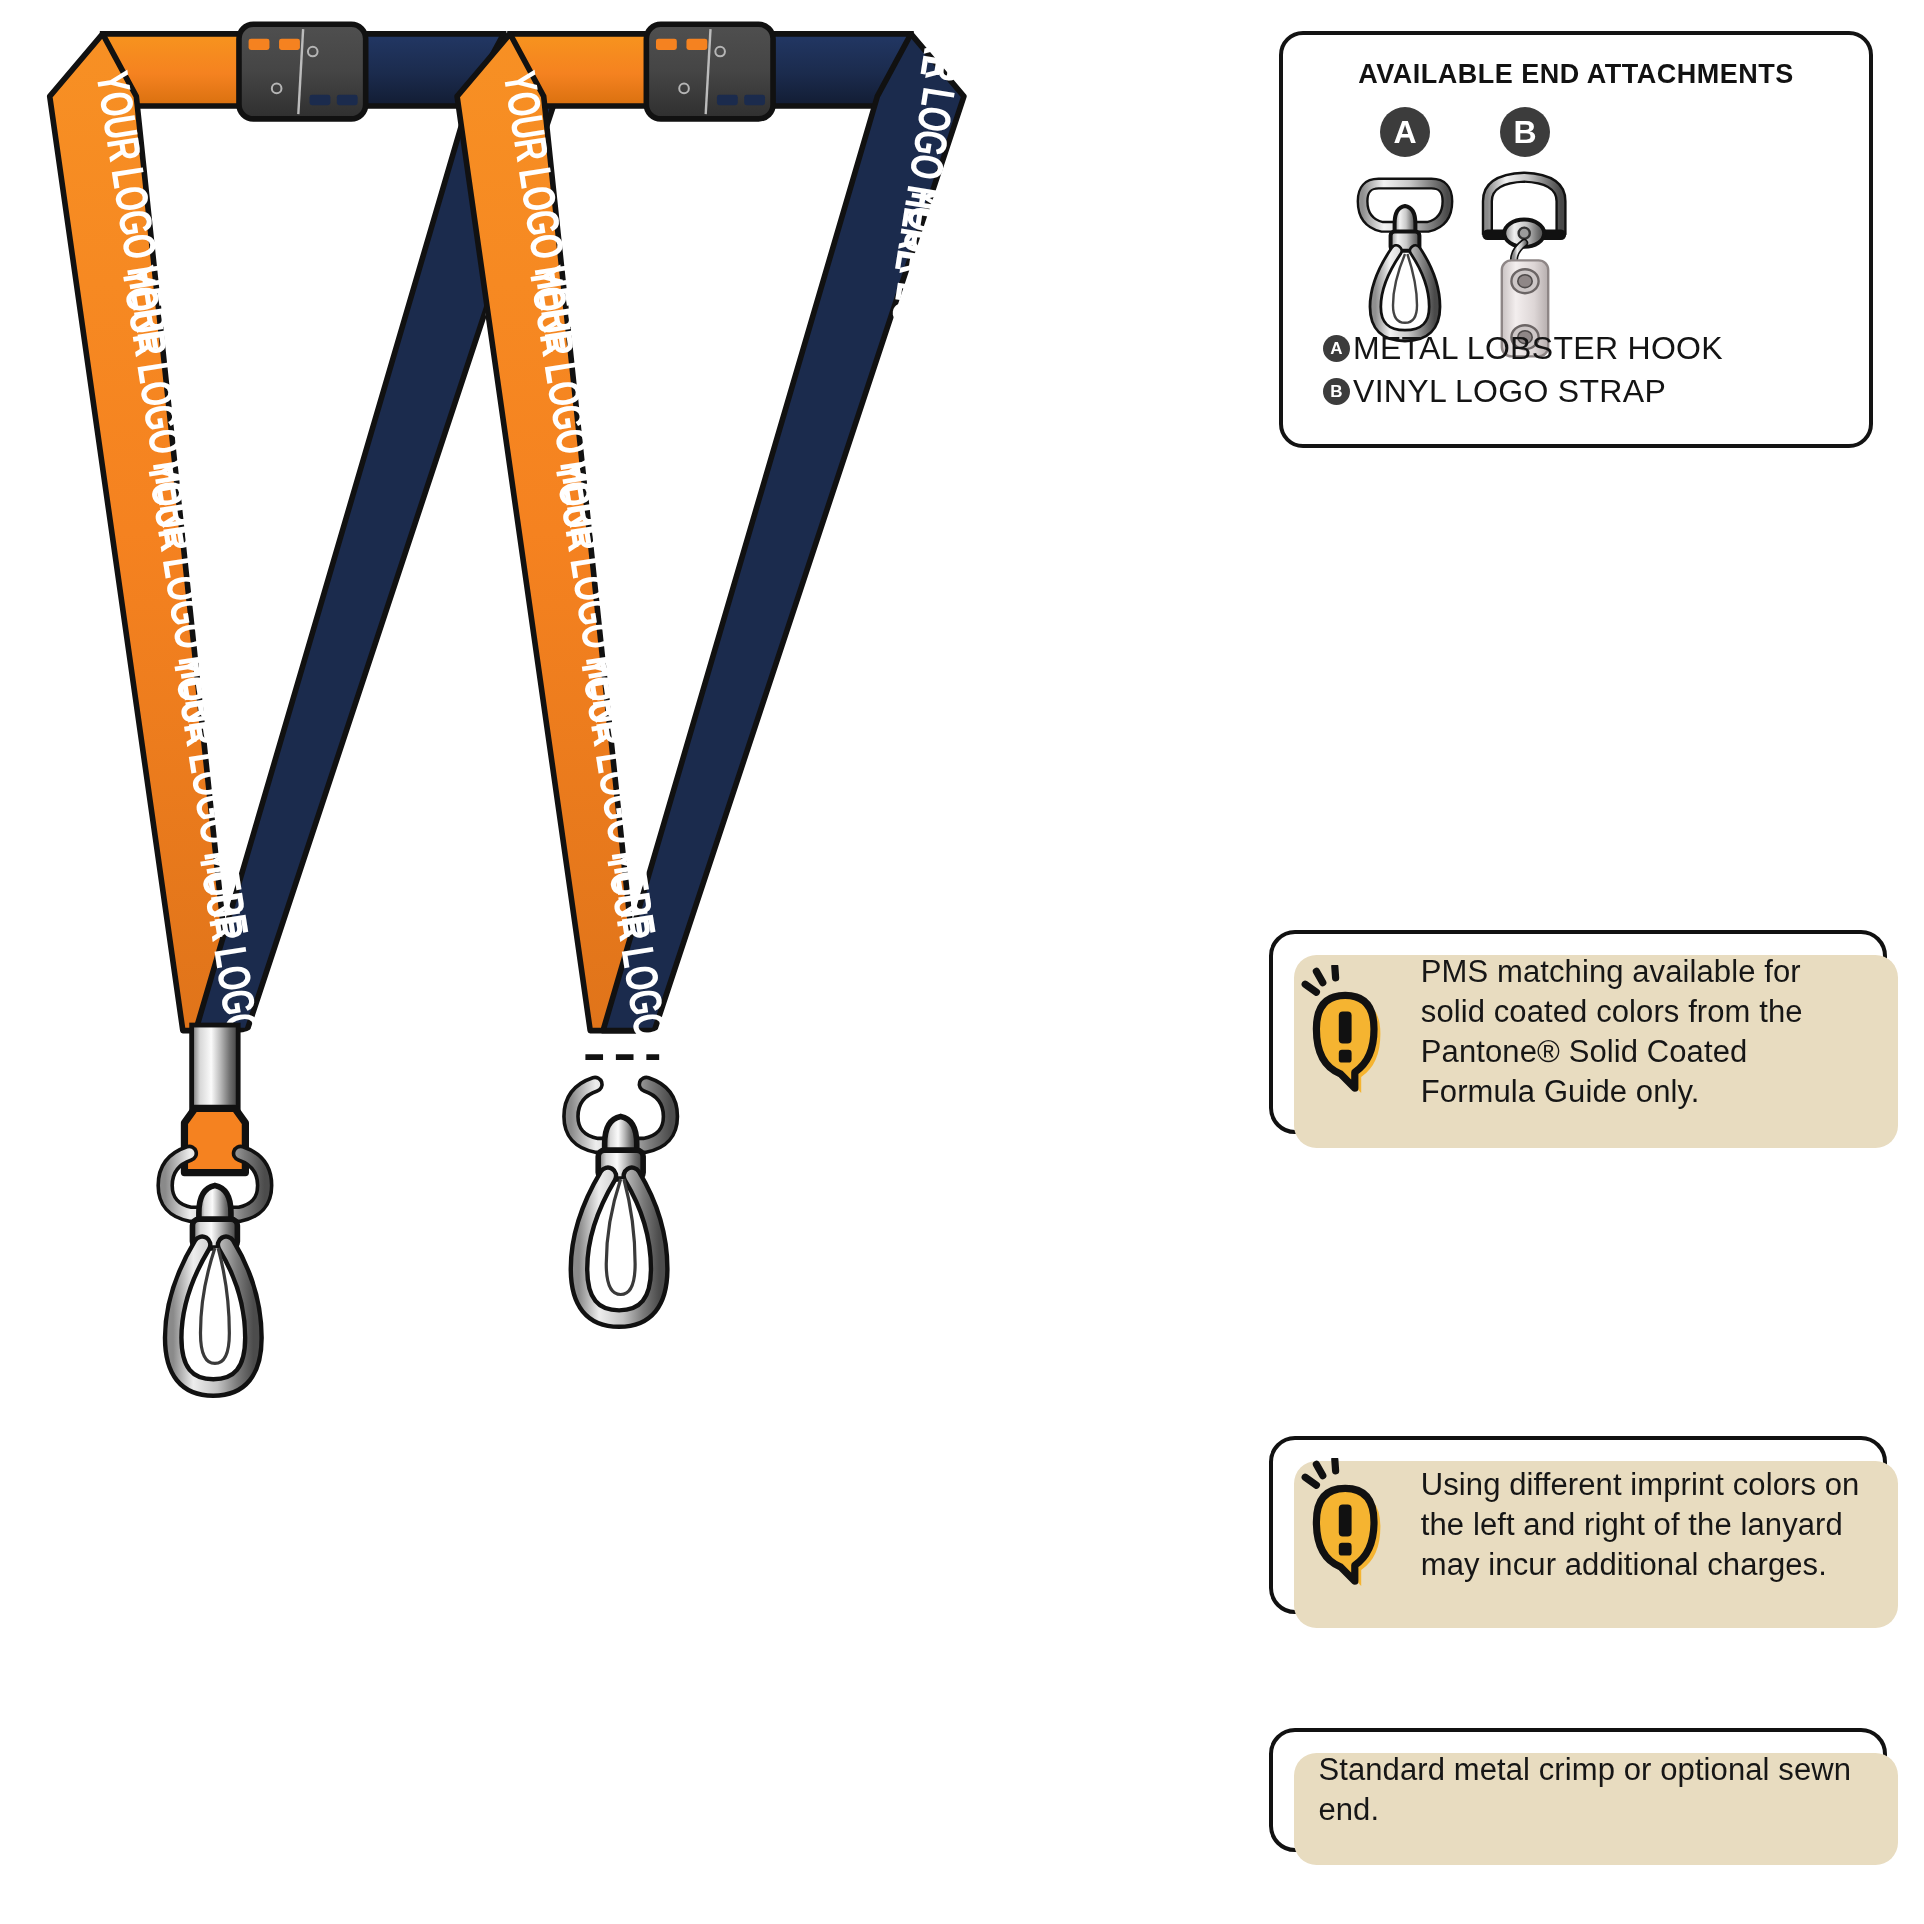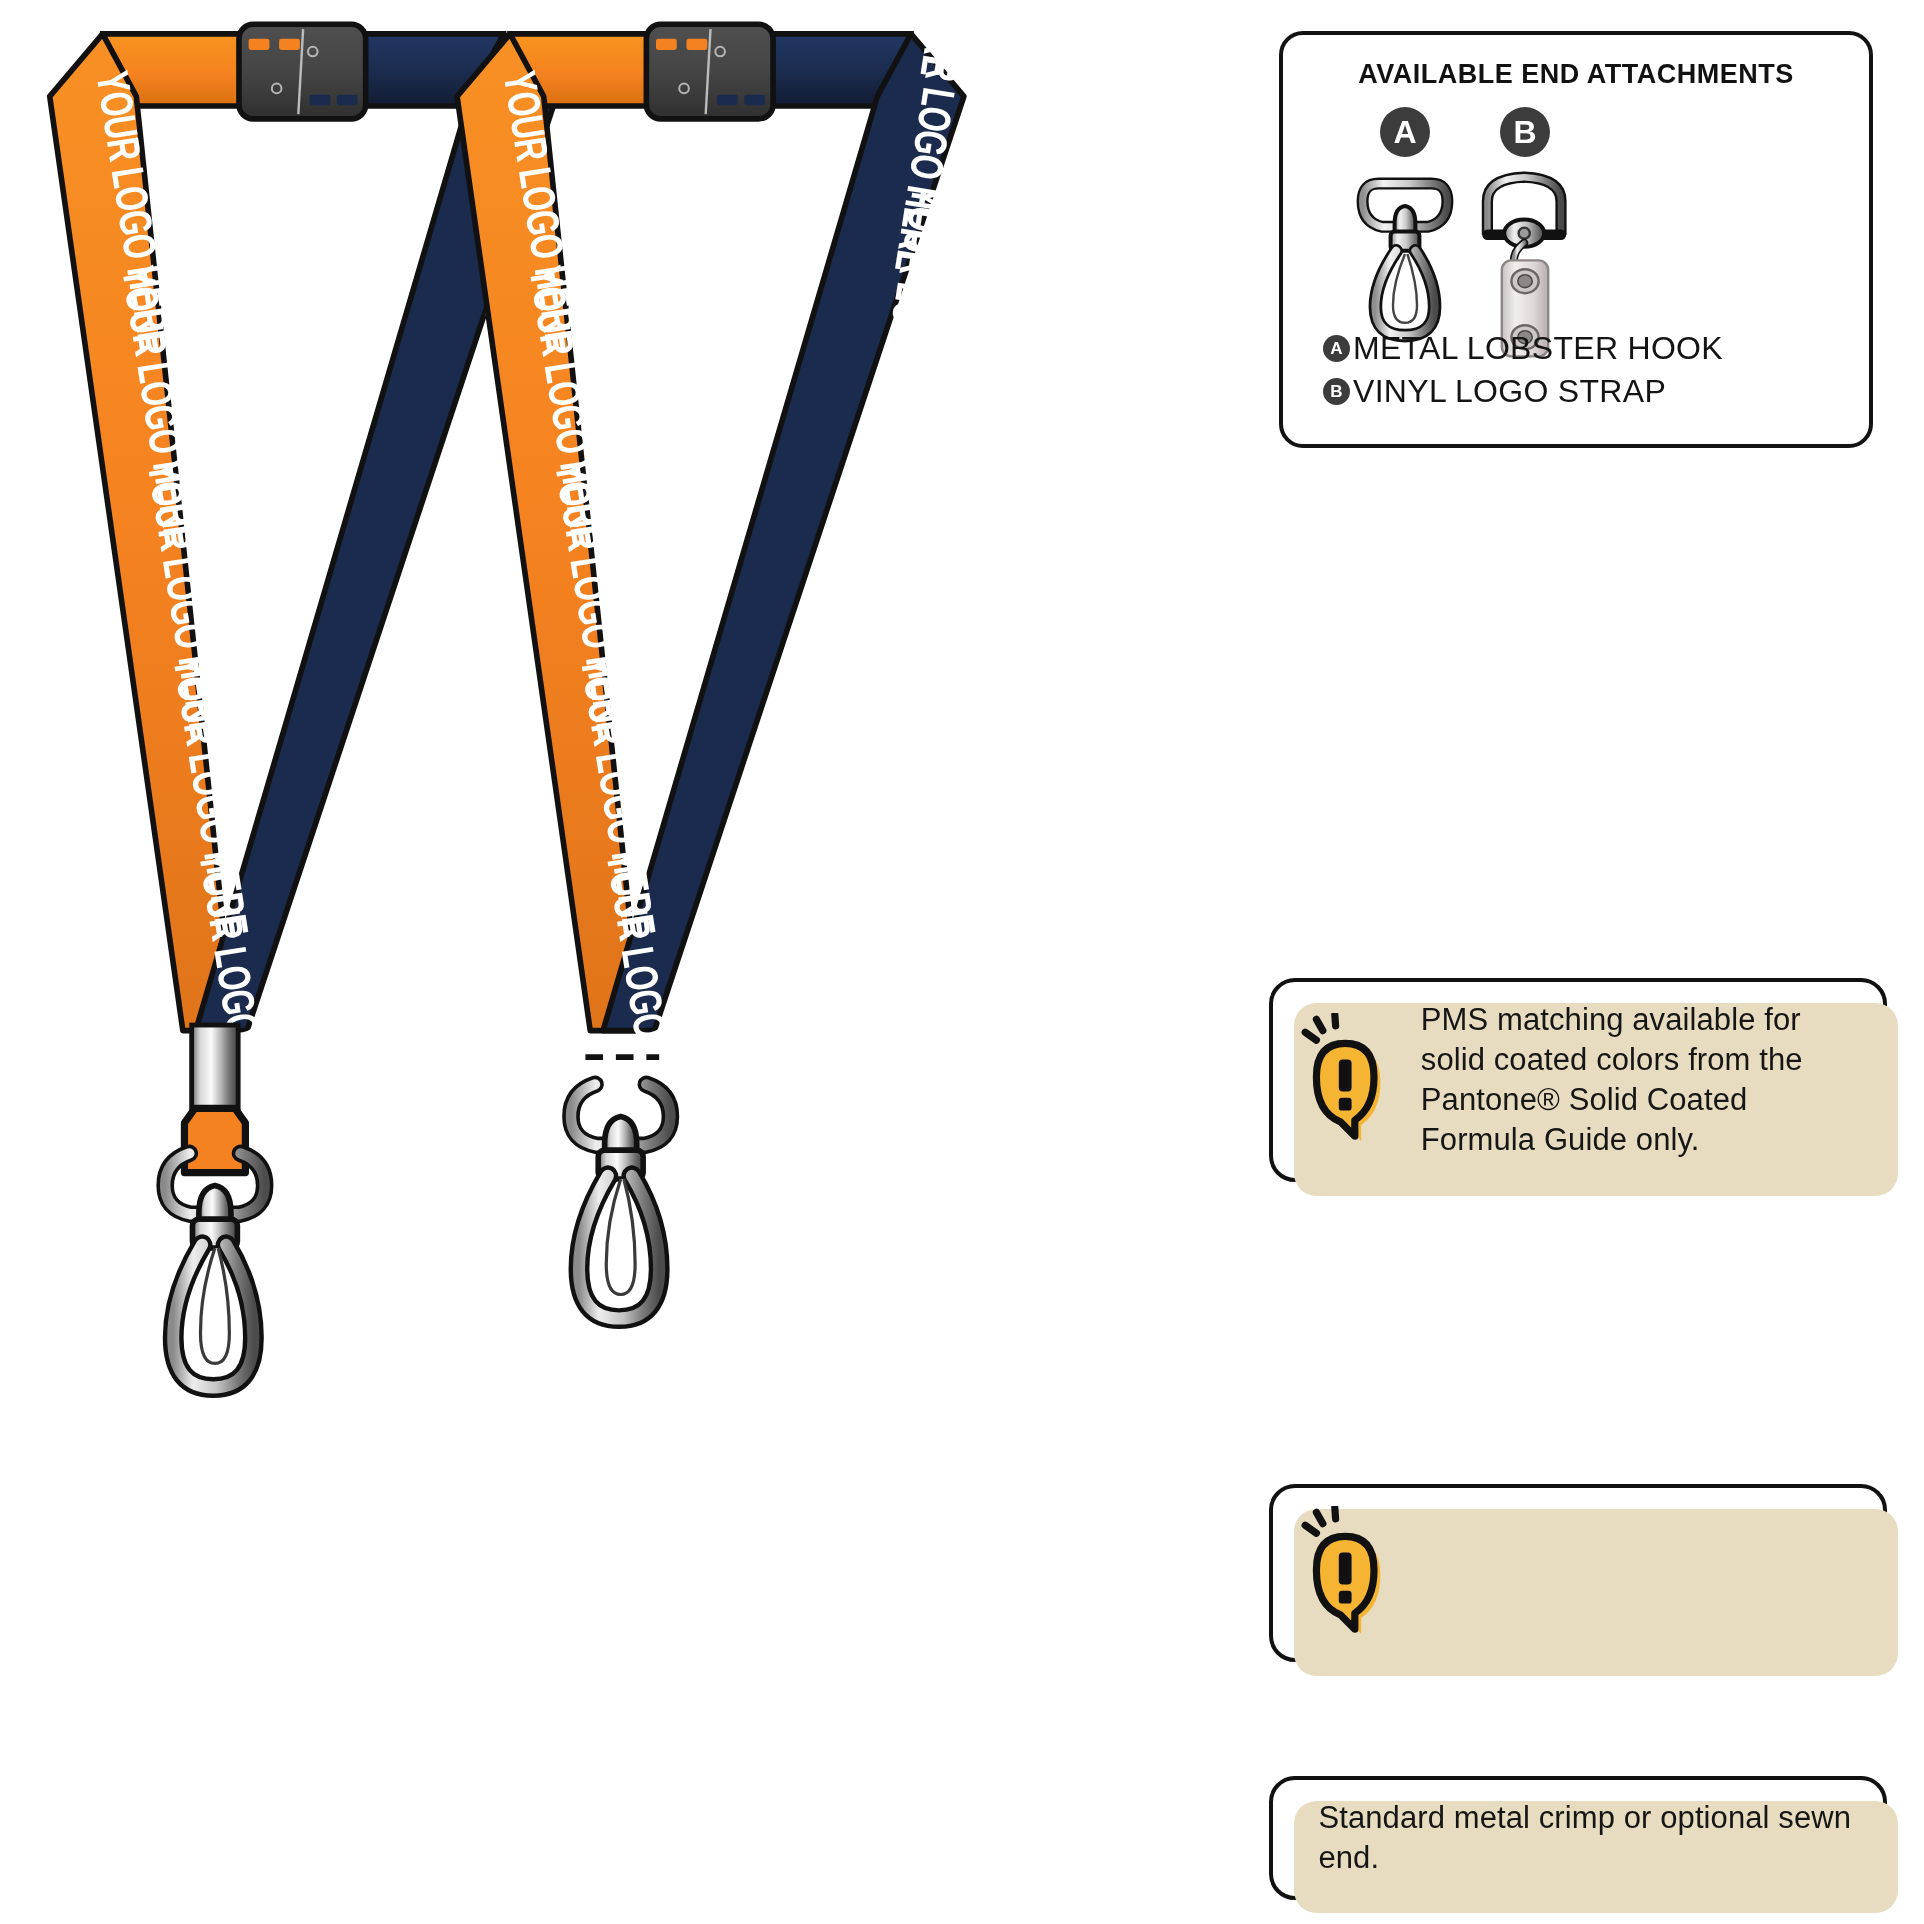--- a/index.html
+++ b/index.html
@@ -69,21 +69,20 @@
     position:absolute; left:6.4px; width:618px;
   }
   .note-box {
     position:relative;
     background:#ffffff;
     border:4.8px solid #111111;
     border-radius:26px;
     display:flex; align-items:flex-start;
     padding:17.6px 21px;
     min-height:80px;
-    margin-top:48px;
   }
   .note-inner-fill {
     position:absolute; left:21px; top:21px; right:-14.4px; bottom:-17.6px;
     background:#e8dcc0; border-radius:22.5px; z-index:0;
   }
   .note-content { position:relative; z-index:2; display:flex; align-items:center; width:100%; }
   .note-icon { flex:0 0 120px; margin-right:6.4px; }
   .note-text {
     font-size:31px; line-height:1.30; color:#161616; font-weight:400;
     letter-spacing:0.1px;
@@ -365,20 +364,21 @@
               <line x1="28" y1="34" x2="14" y2="24"></line>
               <line x1="36" y1="22" x2="28" y2="8"></line>
               <line x1="52" y1="16" x2="51" y2="2"></line>
             </g>
             <path d="M 108 86 Q 108 124 84 140 L 84 160 L 66 142 Q 36 130 36 86 Q 36 44 72 44 Q 108 44 108 86 Z" fill="#F5B431"></path>
             <path d="M 100 80 Q 100 118 76 134 L 76 154 L 58 136 Q 28 124 28 80 Q 28 38 64 38 Q 100 38 100 80 Z" fill="#F5B431" stroke="#111" stroke-width="9" stroke-linejoin="round"></path>
             <rect x="56" y="58" width="16" height="40" rx="5" fill="#111"></rect>
             <rect x="56" y="106" width="16" height="16" rx="4" fill="#111"></rect>
           </svg>
         </div>
+        <div class="note-text">Using different imprint colors on the left and right of the lanyard may incur additional charges.</div>
       </div>
     </div>
   </div>
 
   <div class="note-card no-icon" style="top:1728px;">
     <div class="note-box" style="min-height:104px;">
       <div class="note-inner-fill"></div>
       <div class="note-content">
         <div class="note-text">Standard metal crimp or optional sewn end.</div>
       </div>

